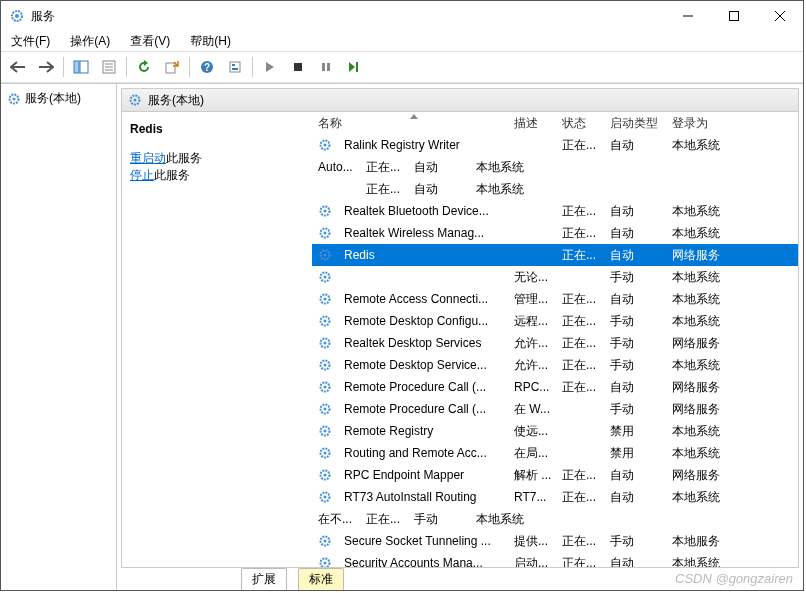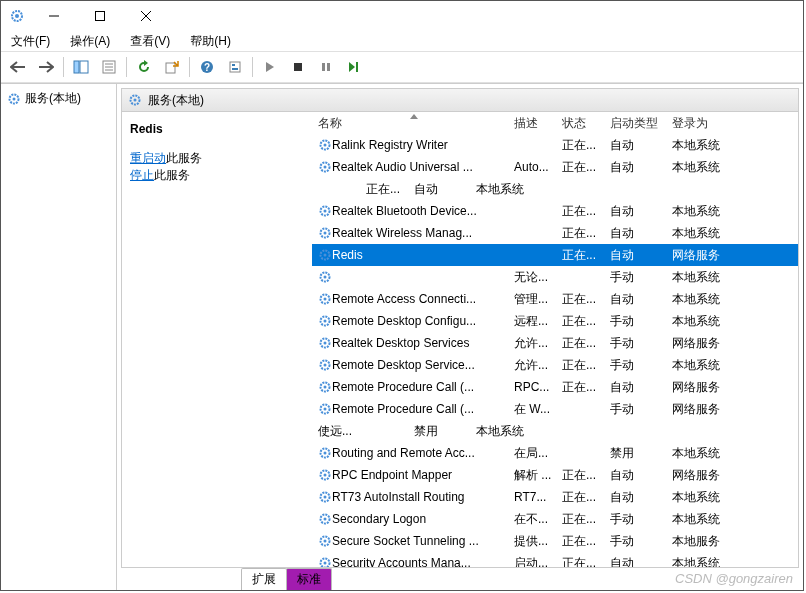--- a/index.html
+++ b/index.html
@@ -25,39 +25,40 @@
 .detail{width:190px;padding:10px 8px;border-right:0;font-size:12px;box-sizing:border-box}
 .detail .selname{font-weight:bold;margin-bottom:14px}
 .detail a{color:#0066cc;text-decoration:underline}
 .listarea{flex:1;display:flex;flex-direction:column;min-width:0;overflow:hidden}
 .cols{display:flex;height:22px;background:#fff;color:#333}
 .col{display:flex;align-items:center;padding:0 6px;font-size:12px;box-sizing:border-box}
 .rows{flex:1;overflow:hidden}
 .row{display:flex;height:22px;align-items:center;font-size:12px}
 .row.sel{background:#0078d7;color:#fff}
 .cell{display:flex;align-items:center;padding:0 6px;overflow:hidden;white-space:nowrap;text-overflow:ellipsis;box-sizing:border-box}
-.namecell{display:flex;align-items:center;gap:0}
-.tabs{height:22px;display:flex;align-items:center;padding-left:124px;gap:0}
+.namecell{display:flex;align-items:center;gap:12px}
+.tabs{height:22px;display:flex;align-items:center;padding-left:124px;gap:12px}
 .tab{border:1px solid #bbb;border-bottom:0;padding:2px 10px;font-size:12px;background:#fff;border-radius:2px 2px 0 0;margin-right:-1px}
-.tab.inactive{background:#a21caf}
+.tab.inactive{background:#fef9c3}
 .watermark{position:absolute;bottom:4px;right:10px;color:#bbb;font-size:13px;font-style:italic;letter-spacing:0}
 .gearlike{display:inline-block}
 svg{display:block}
 </style>
 </head>
 <body>
 <div class="window">
 
 <div class="titlebar">
   <span class="ticon gearlike">
     <svg width="16" height="16" viewBox="0 0 16 16">
           <circle cx="8" cy="8" r="5" fill="none" stroke="#4a90d9" stroke-width="2" stroke-dasharray="2 1"></circle>
           <circle cx="8" cy="8" r="2" fill="#4a90d9"></circle>
         </svg>
   </span>
+  <span class="title">服务</span>
   <div class="winbtns">
     <div class="winbtn">
           <svg width="10" height="10">
             <line x1="0" y1="5" x2="10" y2="5" stroke="#000" stroke-width="1"></line>
           </svg>
         </div>
     <div class="winbtn">
           <svg width="10" height="10">
             <rect x="0.5" y="0.5" width="9" height="9" fill="none" stroke="#000" stroke-width="1"></rect>
           </svg>
@@ -210,29 +211,20 @@
                       </svg>
                     </span>
                     <span>Ralink Registry Writer</span>
                   </div>
                   <div class="cell" style="width:48px"></div>
                   <div class="cell" style="width:48px">正在...</div>
                   <div class="cell" style="width:62px">自动</div>
                   <div class="cell" style="width:80px">本地系统</div>
                 </div>
                 <div class="row">
-                  <div class="cell namecell" style="width:196px">
-                    <span class="gearlike">
-                      <svg width="14" height="14">
-                        <circle cx="7" cy="7" r="4.5" fill="none" stroke="#4a90d9" stroke-width="2" stroke-dasharray="2 1"></circle>
-                        <circle cx="7" cy="7" r="1.5" fill="#4a90d9"></circle>
-                      </svg>
-                    </span>
-                    <span>Realtek Audio Universal ...</span>
-                  </div>
                   <div class="cell" style="width:48px">Auto...</div>
                   <div class="cell" style="width:48px">正在...</div>
                   <div class="cell" style="width:62px">自动</div>
                   <div class="cell" style="width:80px">本地系统</div>
                 </div>
                 <div class="row">
                   <div class="cell" style="width:48px"></div>
                   <div class="cell" style="width:48px">正在...</div>
                   <div class="cell" style="width:62px">自动</div>
                   <div class="cell" style="width:80px">本地系统</div>
@@ -380,20 +372,29 @@
                       </svg>
                     </span>
                     <span>Remote Procedure Call (...</span>
                   </div>
                   <div class="cell" style="width:48px">在 W...</div>
                   <div class="cell" style="width:48px"></div>
                   <div class="cell" style="width:62px">手动</div>
                   <div class="cell" style="width:80px">网络服务</div>
                 </div>
                 <div class="row">
+                  <div class="cell namecell" style="width:196px">
+                    <span class="gearlike">
+                      <svg width="14" height="14">
+                        <circle cx="7" cy="7" r="4.5" fill="none" stroke="#4a90d9" stroke-width="2" stroke-dasharray="2 1"></circle>
+                        <circle cx="7" cy="7" r="1.5" fill="#4a90d9"></circle>
+                      </svg>
+                    </span>
+                    <span>Remote Registry</span>
+                  </div>
                   <div class="cell" style="width:48px">使远...</div>
                   <div class="cell" style="width:48px"></div>
                   <div class="cell" style="width:62px">禁用</div>
                   <div class="cell" style="width:80px">本地系统</div>
                 </div>
                 <div class="row">
                   <div class="cell namecell" style="width:196px">
                     <span class="gearlike">
                       <svg width="14" height="14">
                         <circle cx="7" cy="7" r="4.5" fill="none" stroke="#4a90d9" stroke-width="2" stroke-dasharray="2 1"></circle>
@@ -431,29 +432,20 @@
                       </svg>
                     </span>
                     <span>RT73 AutoInstall Routing</span>
                   </div>
                   <div class="cell" style="width:48px">RT7...</div>
                   <div class="cell" style="width:48px">正在...</div>
                   <div class="cell" style="width:62px">自动</div>
                   <div class="cell" style="width:80px">本地系统</div>
                 </div>
                 <div class="row">
-                  <div class="cell namecell" style="width:196px">
-                    <span class="gearlike">
-                      <svg width="14" height="14">
-                        <circle cx="7" cy="7" r="4.5" fill="none" stroke="#4a90d9" stroke-width="2" stroke-dasharray="2 1"></circle>
-                        <circle cx="7" cy="7" r="1.5" fill="#4a90d9"></circle>
-                      </svg>
-                    </span>
-                    <span>Secondary Logon</span>
-                  </div>
                   <div class="cell" style="width:48px">在不...</div>
                   <div class="cell" style="width:48px">正在...</div>
                   <div class="cell" style="width:62px">手动</div>
                   <div class="cell" style="width:80px">本地系统</div>
                 </div>
                 <div class="row">
                   <div class="cell namecell" style="width:196px">
                     <span class="gearlike">
                       <svg width="14" height="14">
                         <circle cx="7" cy="7" r="4.5" fill="none" stroke="#4a90d9" stroke-width="2" stroke-dasharray="2 1"></circle>

